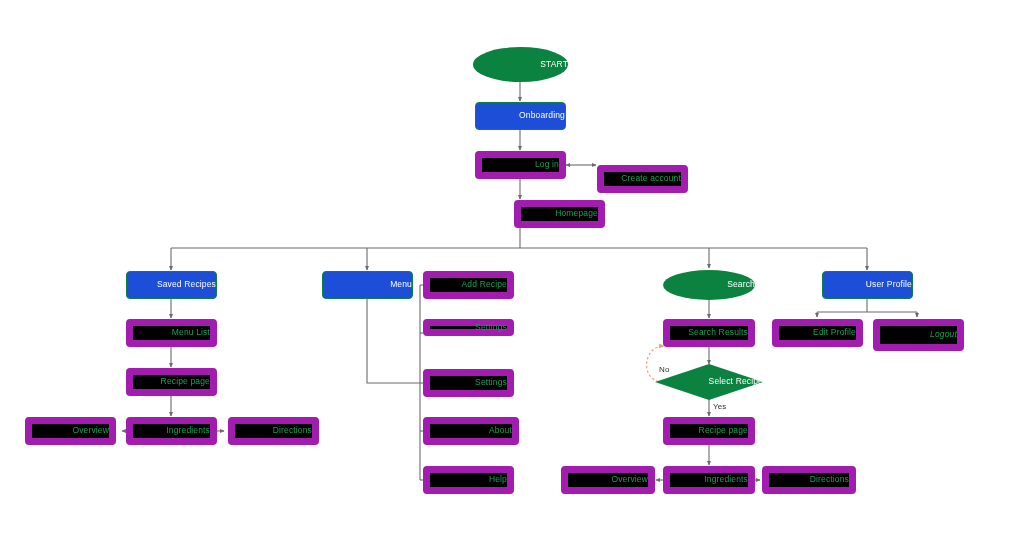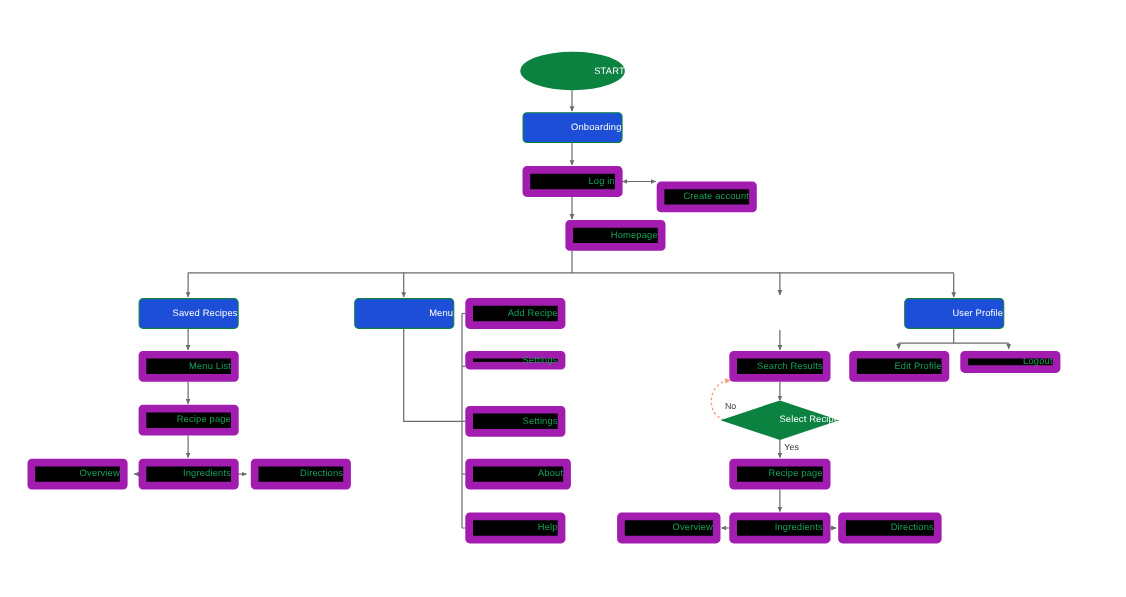--- a/index.html
+++ b/index.html
@@ -206,20 +206,23 @@
   </div>
 
   <div class="node box outline" style="left:423px; top:417px; width:96px; height:28px;">
     <span>About</span>
   </div>
 
   <div class="node box outline" style="left:423px; top:466px; width:91px; height:28px;">
     <span>Help</span>
   </div>
 
+  <div class="node ellipse" style="left:663px; top:270px; width:92px; height:30px;">
+    <span>Search</span>
+  </div>
 
   <div class="node box outline" style="left:663px; top:319px; width:92px; height:28px;">
     <span>Search Results</span>
   </div>
 
   <div class="node diamond" style="left:655px; top:364px; width:108px; height:36px;">
     <div class="diamond-shape"></div>
     <span class="diamond-label">Select Recipe</span>
   </div>
 
@@ -244,17 +247,17 @@
   </div>
 
   <div class="node box solid" style="left:822px; top:271px; width:91px; height:28px;">
     <span>User Profile</span>
   </div>
 
   <div class="node box outline" style="left:772px; top:319px; width:91px; height:28px;">
     <span>Edit Profile</span>
   </div>
 
-  <div class="node box outline" style="left:873px; top:319px; width:91px; height:20px;">
+  <div class="node box outline" style="left:873px; top:319px; width:91px; height:32px;font-style:italic;">
     <span>Logout</span>
   </div>
 
 </div>
 
 </body></html>

